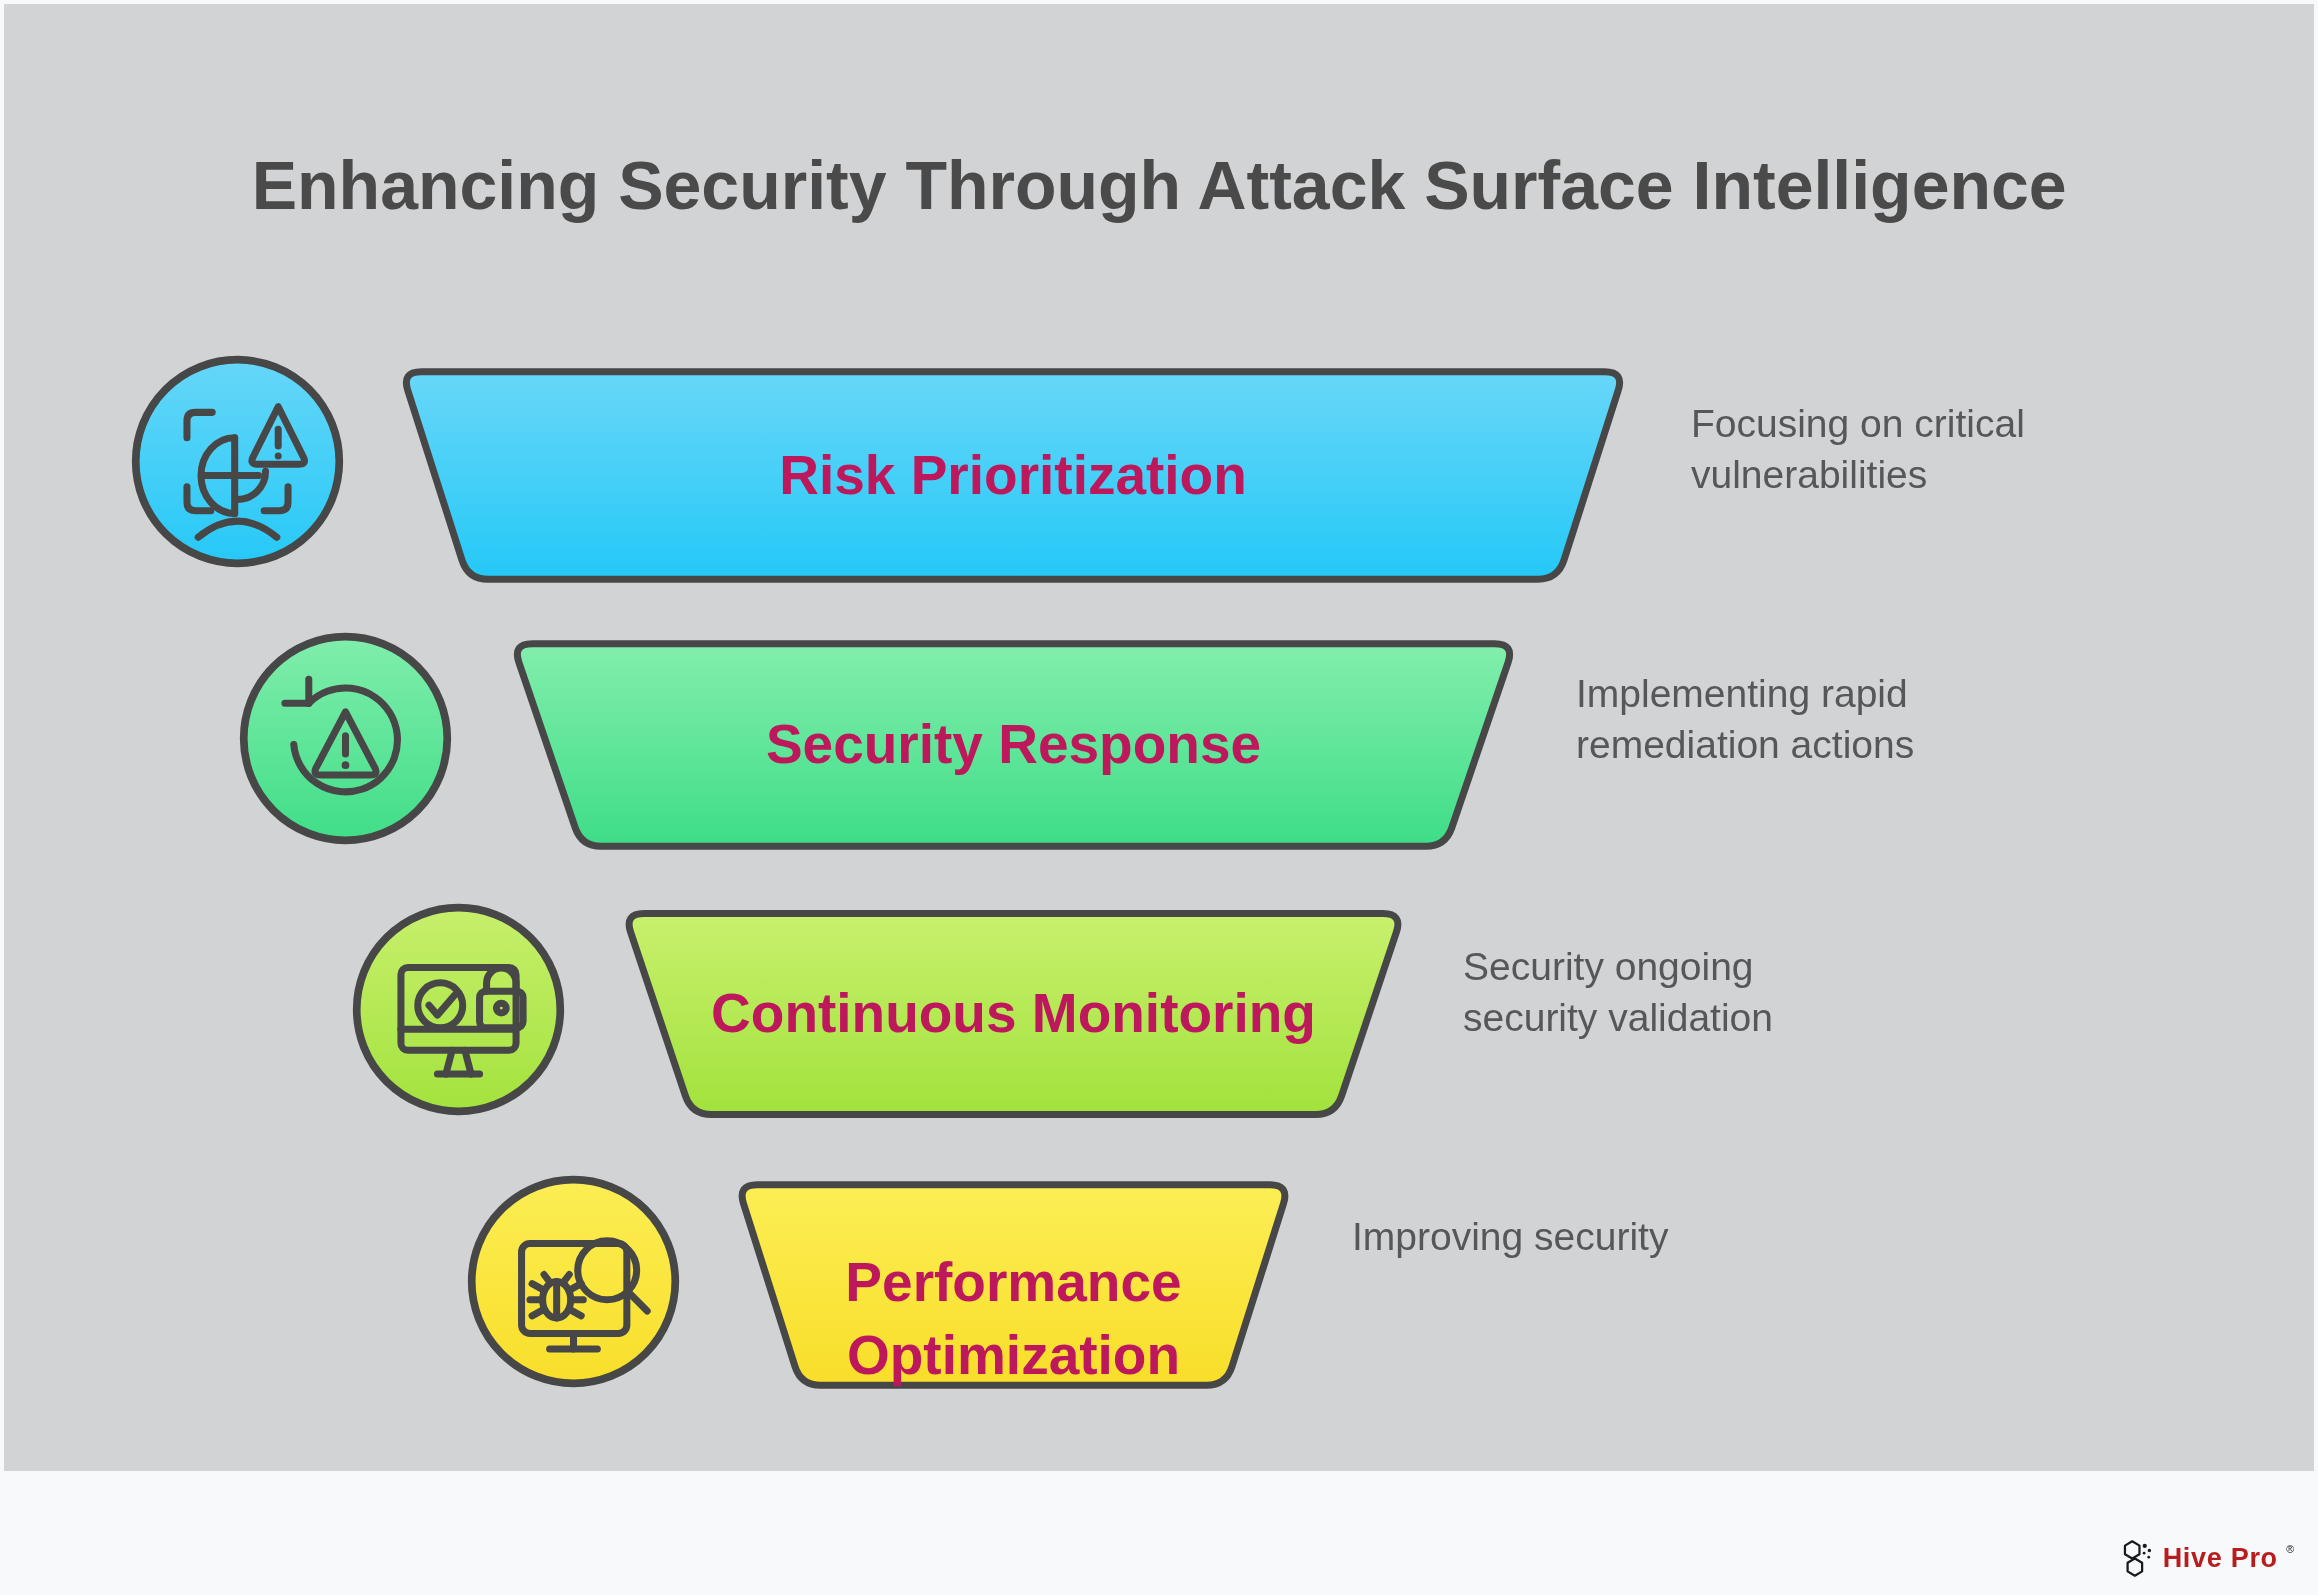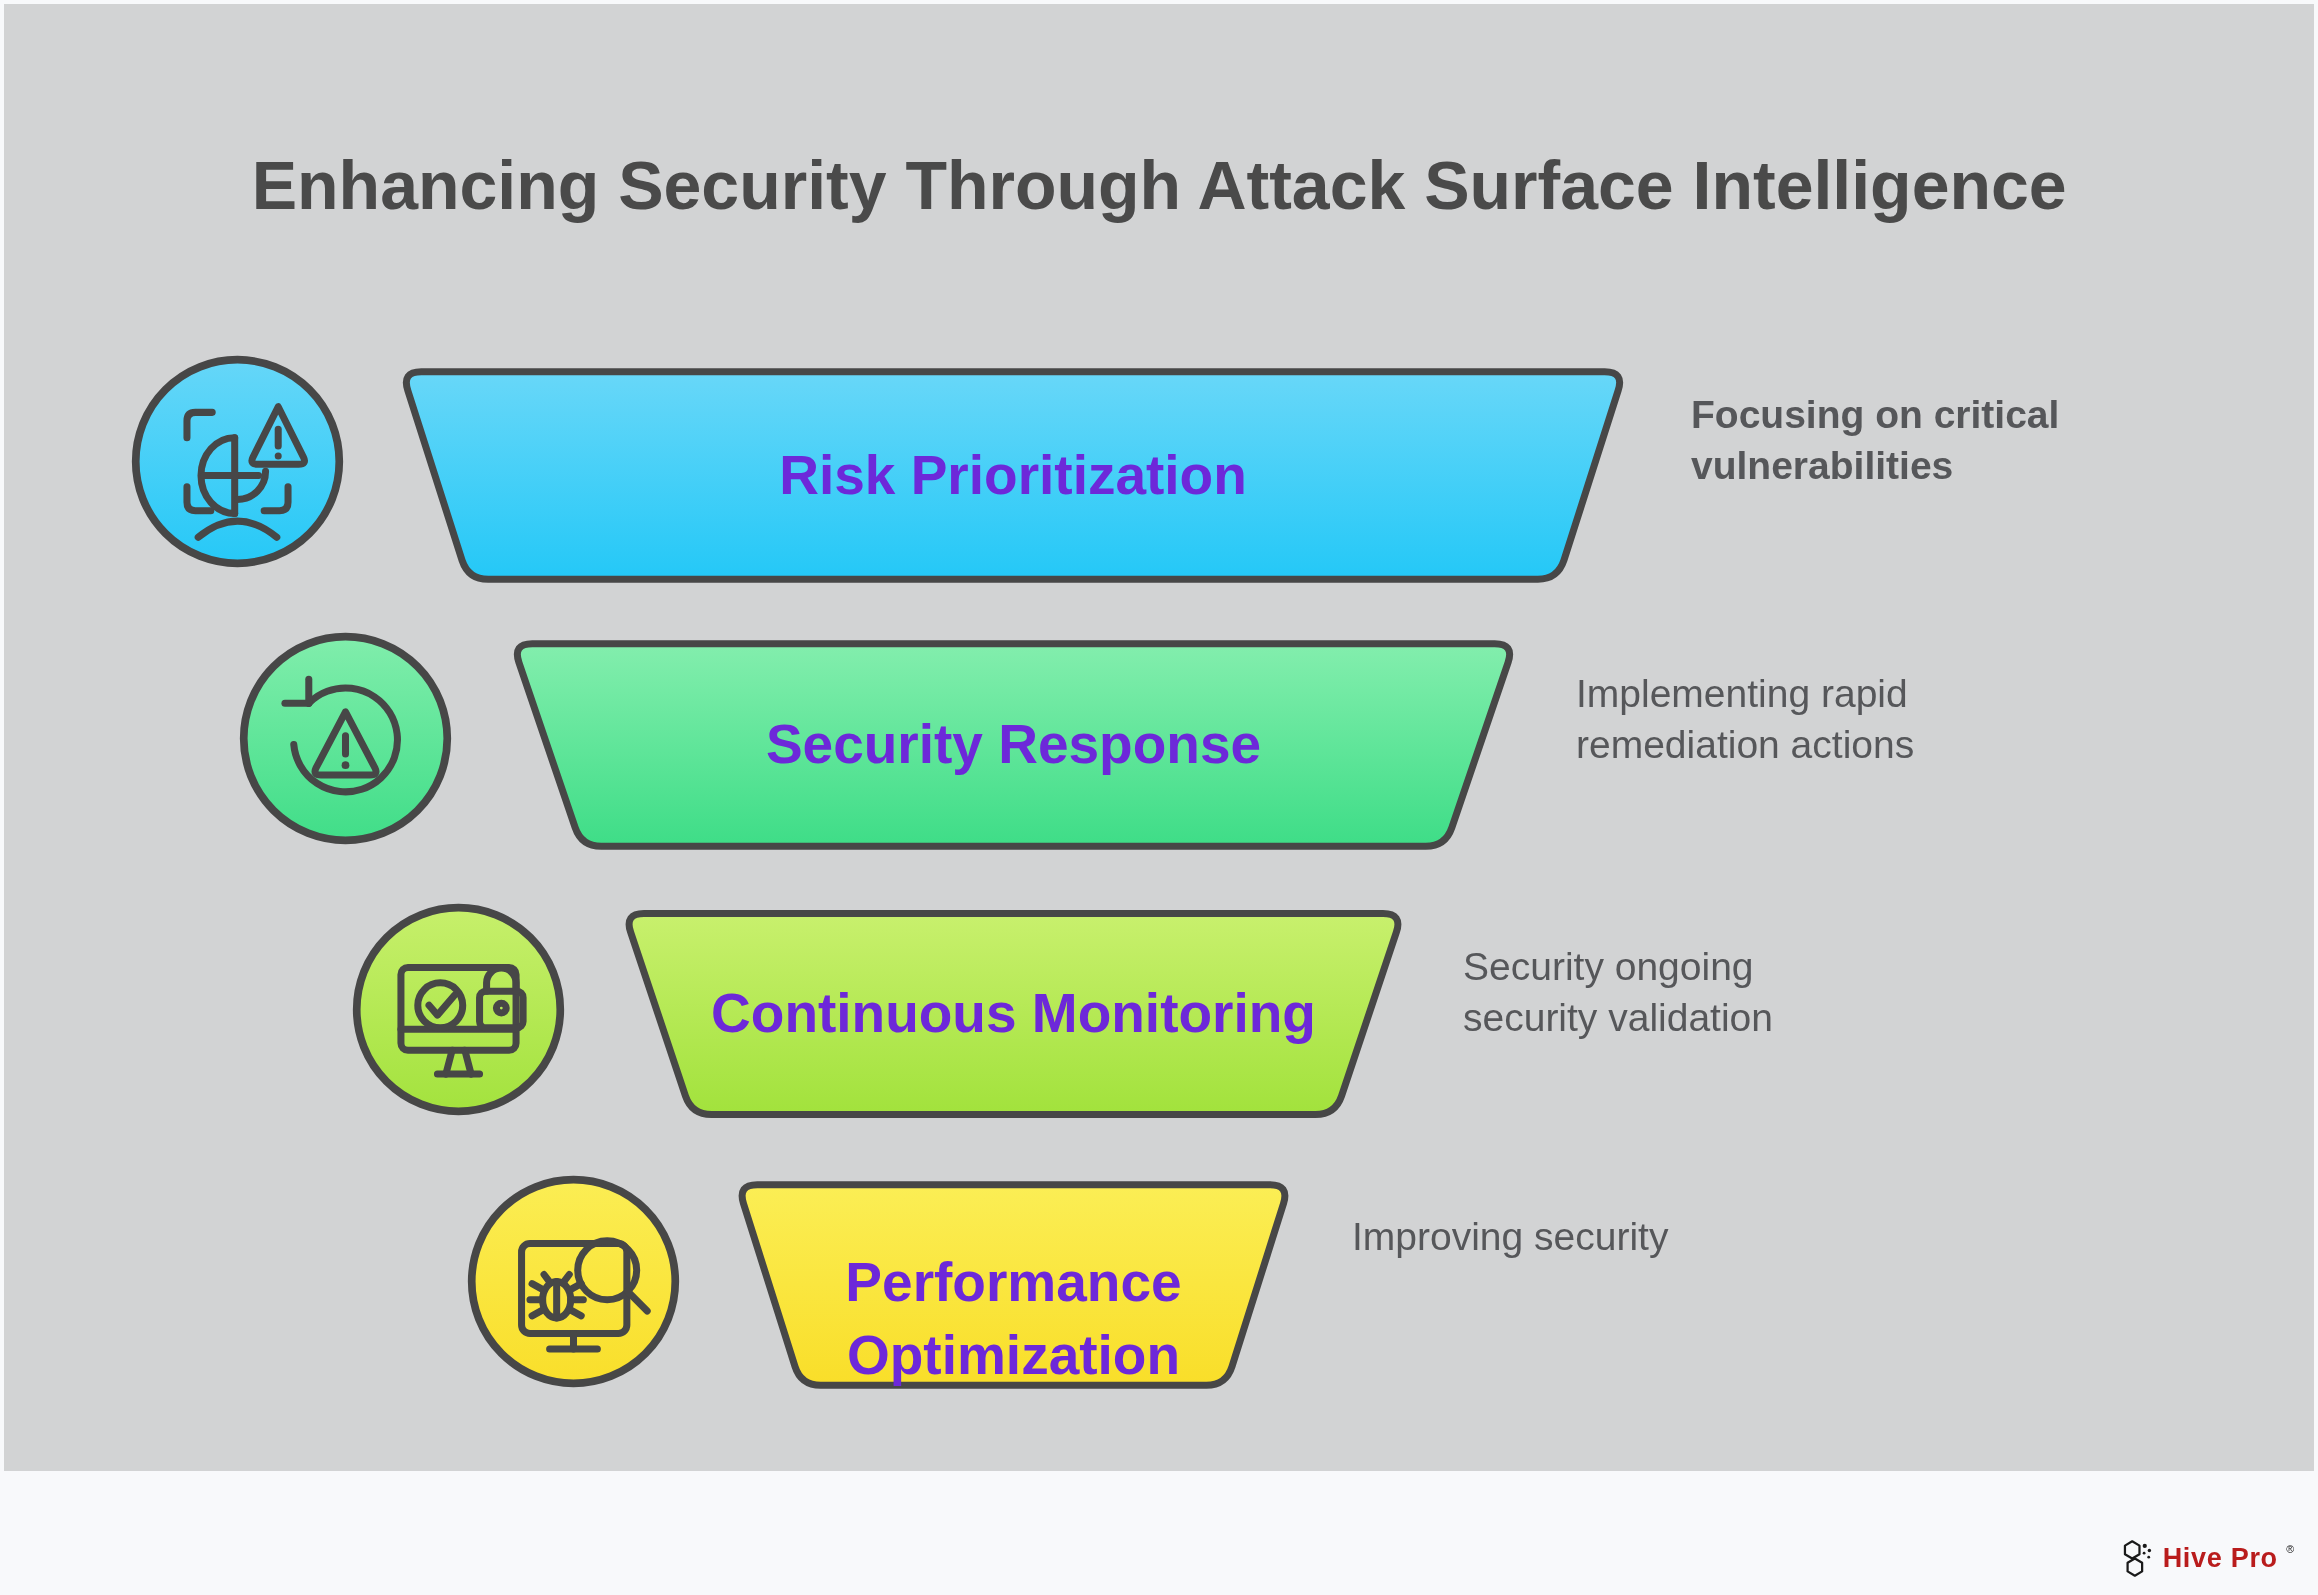--- a/index.html
+++ b/index.html
@@ -2,21 +2,21 @@
 <html style="font-size:11.3px"><head>
 <meta charset="utf-8">
 <style>
   html,body{margin:0;padding:0;}
   body{font-family:"Liberation Sans", sans-serif; background:#eceef0;}
   #page{position:relative;width:2319px;height:1595px;background:#f8f9fb;overflow:hidden;}
   #canvas{position:absolute;left:4.2px;top:4.2px;width:2310px;height:1467px;background:#d2d3d4;}
   .abs{position:absolute;}
   #title{left:4.2px;top:146px;width:2310px;text-align:center;font-size:68px;font-weight:700;color:#4a4a4a;letter-spacing:0px;}
   .stage-label{display:flex;flex-direction:column;align-items:center;justify-content:center;
-               font-size:55px;font-weight:700;color:#6d28d9;line-height:1.33;text-align:center;pointer-events:none;}
+               font-size:55px;font-weight:700;color:#be185d;line-height:1.33;text-align:center;pointer-events:none;}
   .stage-desc{font-size:39px;color:#56575a;line-height:51px;width:478px;}
   .funnel-svg path{stroke:#474747;stroke-width:10;}
   .icon-svg .ln{fill:none;stroke:#474747;stroke-width:10;stroke-linecap:round;stroke-linejoin:round;}
   .icon-svg .ring{stroke:#474747;stroke-width:11;}
   #footer-logo{right:25px;top:1538px;display:flex;align-items:center;gap:7px;}
   #footer-logo .brand{font-size:27px;font-weight:700;color:#b91c1c;letter-spacing:0.7px;}
   #footer-logo .reg{font-size:10.6px;color:#1a1a1a;vertical-align:top;position:relative;top:-9.8px;margin-left:1.4px;}
 </style>
 </head>
 <body>
@@ -53,21 +53,21 @@
         <stop offset="0" stop-color="#68d7f8"></stop>
           <stop offset="1" stop-color="#24c8f7"></stop>
       </linearGradient>
     </defs>
     <path fill="url(#grad0)" d="M 43,15 H 1725 Q 1753,15 1744,42 L 1667,283 Q 1658,310 1630,310 L 138,310 Q 110,310 101,283 L 24,42 Q 15,15 43,15 Z"></path>
   </svg>
   <div class="abs stage-label" style="left:391px;top:361px;width:1244px;height:229px;">
     <span>Risk Prioritization</span>
     <span></span>
   </div>
-  <div class="abs stage-desc" style="left:1691px;top:389px;font-weight:bold;">
+  <div class="abs stage-desc" style="left:1691px;top:398px;">
     <div>Focusing on critical</div>
     <div>vulnerabilities</div>
   </div>
 
   <svg class="abs icon-svg" style="left:236px;top:629px;" width="219" height="219" viewBox="0 0 312 312">
     <defs>
       <linearGradient id="icongrad1" gradientUnits="userSpaceOnUse" x1="0" y1="0" x2="0" y2="312">
         <stop offset="0" stop-color="#83eead"></stop>
           <stop offset="1" stop-color="#3edd87"></stop>
       </linearGradient>

